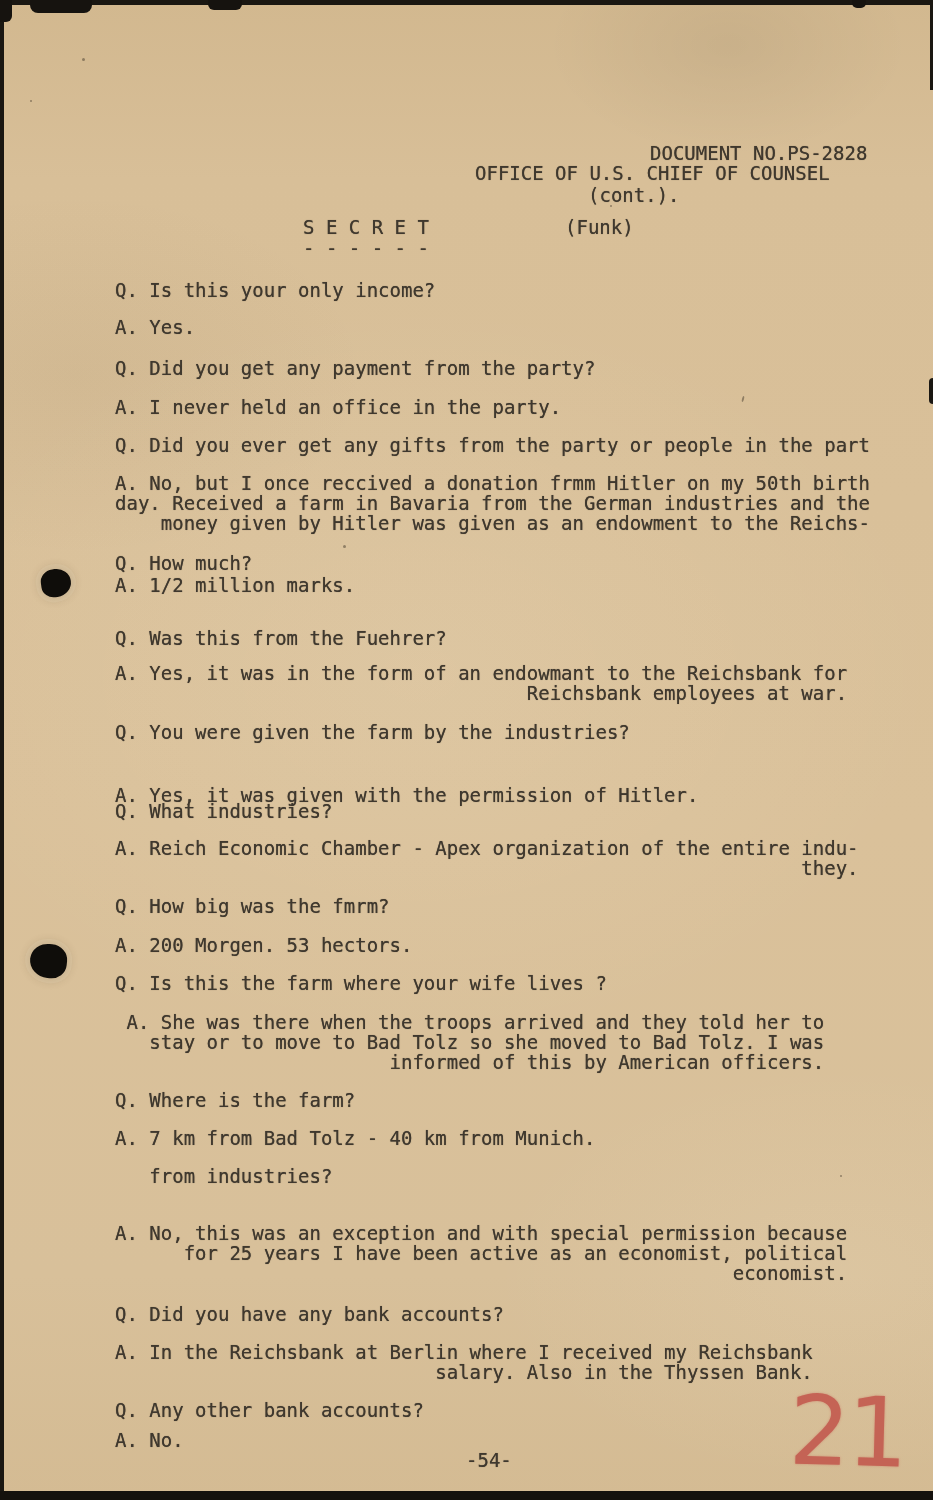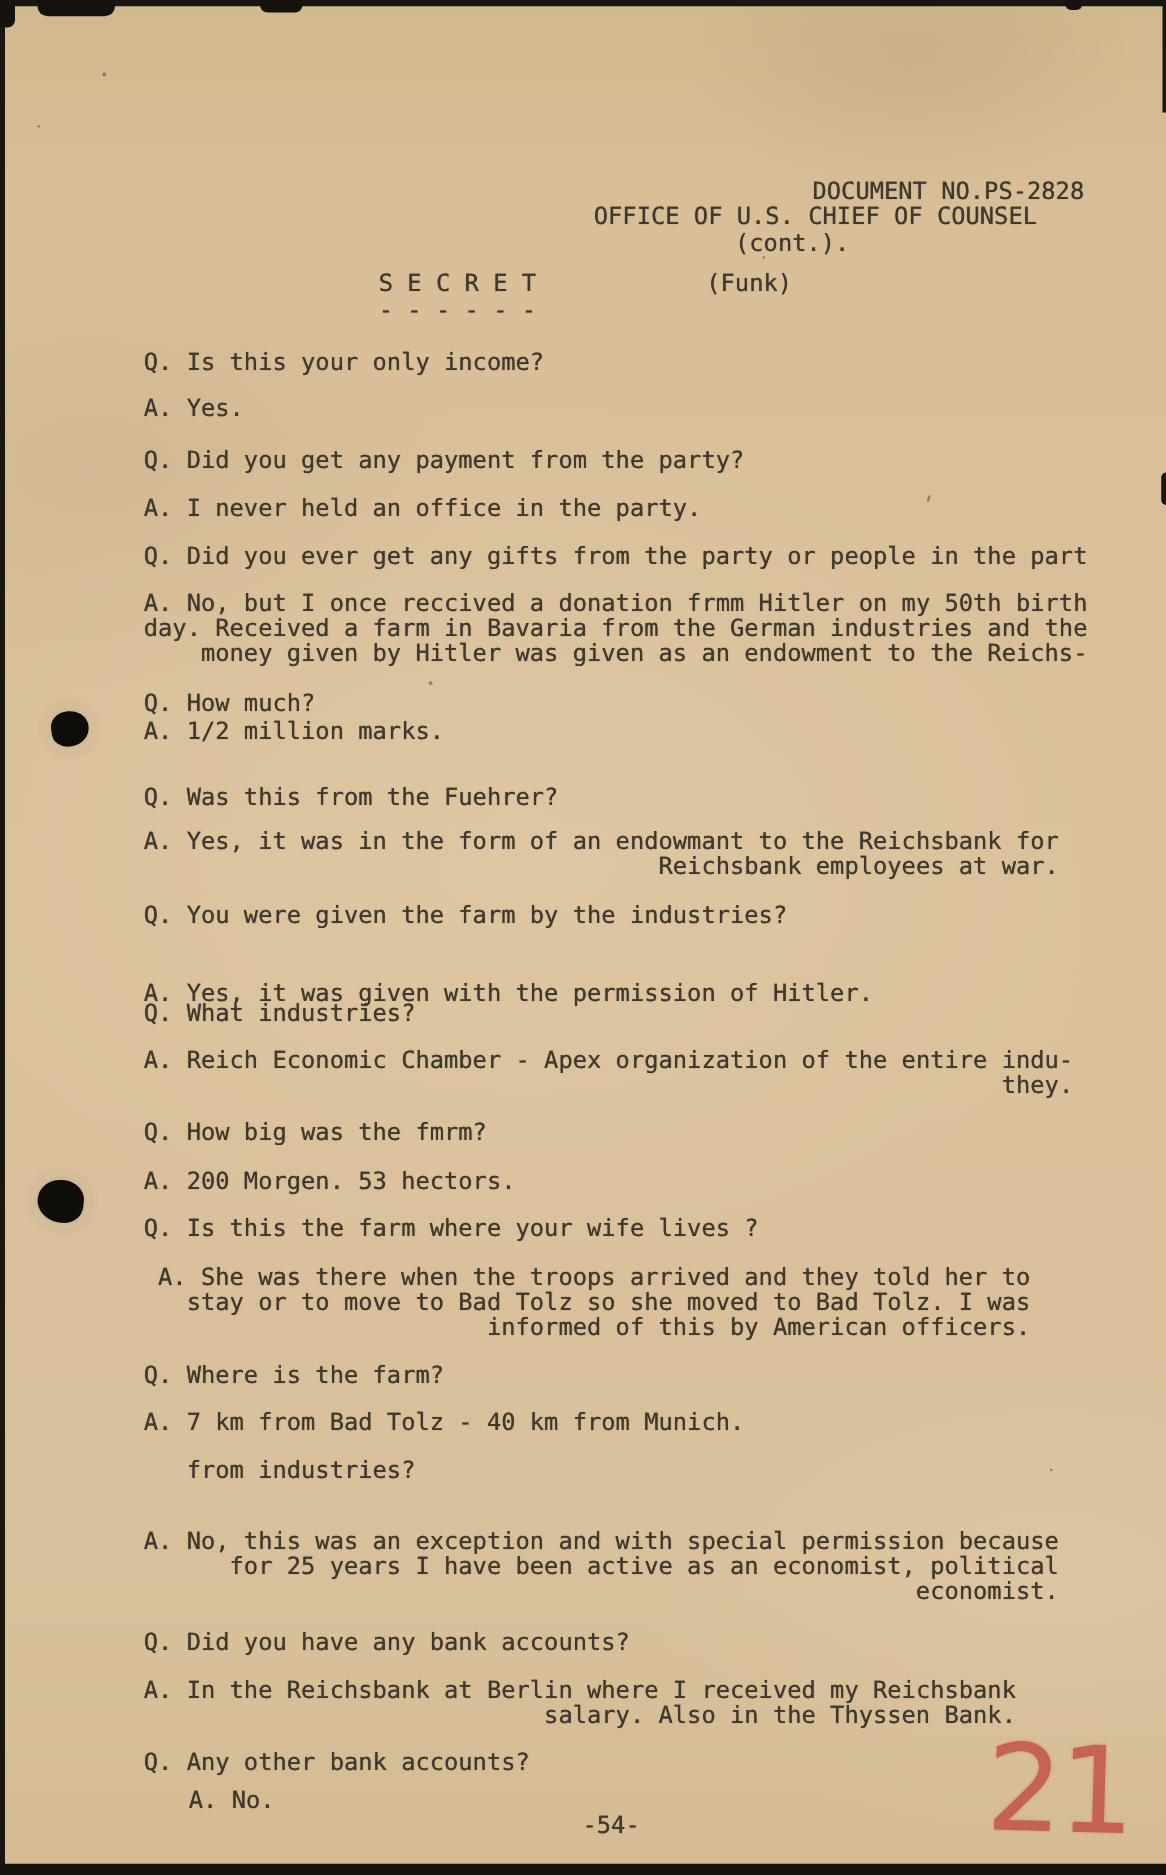--- a/index.html
+++ b/index.html
@@ -152,21 +152,21 @@
       <div class="qa-item" style="top: 1304px;">
         <div class="qa-line">Q. Did you have any bank accounts?</div>
       </div>
       <div class="qa-item" style="top: 1342px;">
         <div class="qa-line">A. In the Reichsbank at Berlin where I received my Reichsbank</div>
         <div class="qa-line">   salary. Also in the Thyssen Bank.</div>
       </div>
       <div class="qa-item" style="top: 1400px;">
         <div class="qa-line">Q. Any other bank accounts?</div>
       </div>
-      <div class="qa-item" style="top: 1430px; margin-left: 36px;">
+      <div class="qa-item" style="top: 1430px;">
         <div class="qa-line">A. No.</div>
       </div>
     </div>
 
   <div class="t" style="left:466px;top:1450px;">-54-</div>
 
   <div class="stamp" style="color: rgb(194, 84, 74);">21</div>
 
 </div>
 

